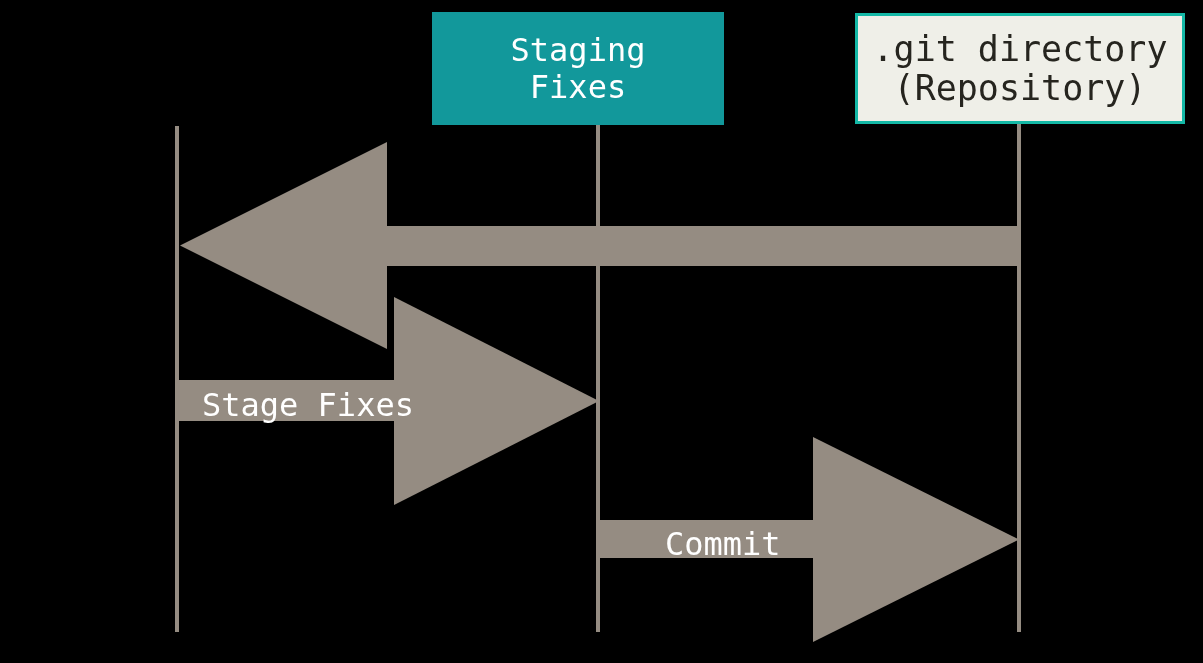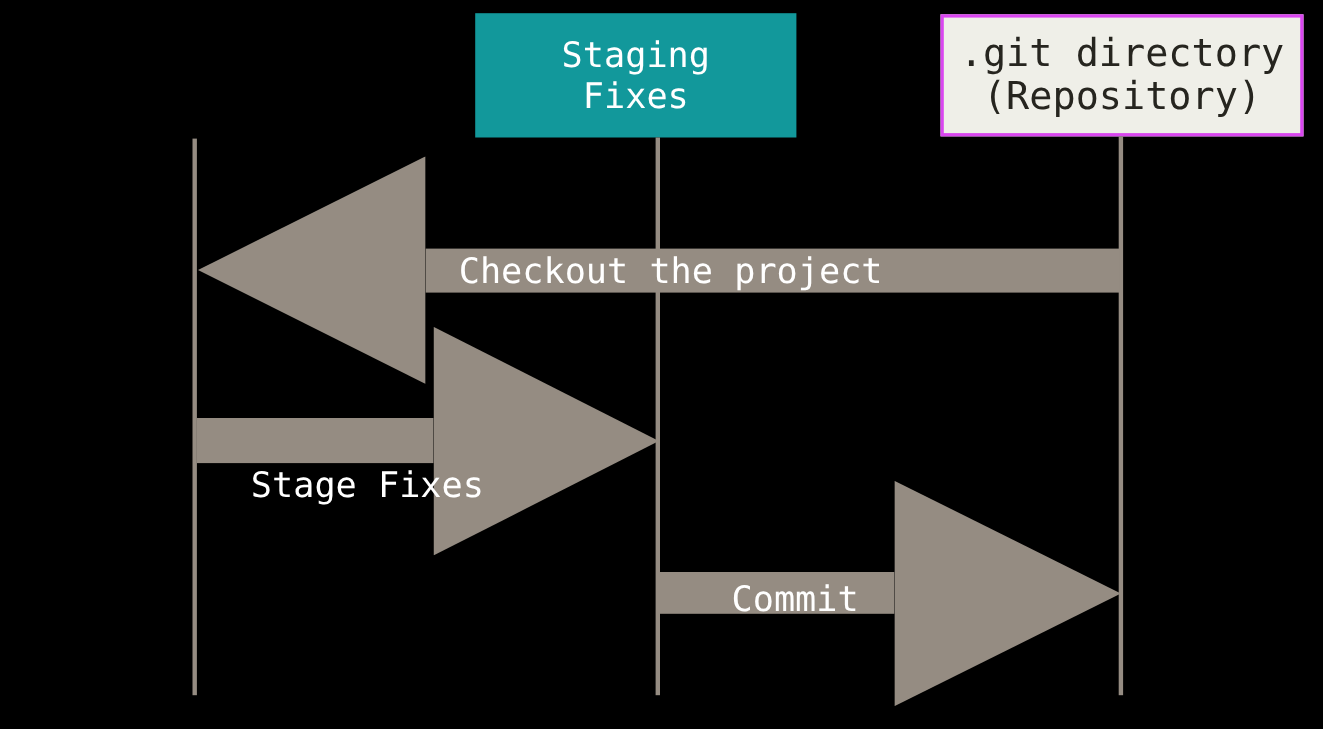--- a/index.html
+++ b/index.html
@@ -25,21 +25,21 @@
     text-align: center;
     color: #fff;
     font-size: 32px;
     line-height: 37px;
     white-space: pre;
   }
   .node.wd   { left: 10px;  top: 12px; width: 332px; height: 114px; }
   .node.sa   { left: 432px; top: 12px; width: 292px; height: 113px; }
   .node.git  {
     left: 855px; top: 13px; width: 330px; height: 111px;
-    border: 3px solid #d946ef;
+    border: 3px solid #14b8a6;
     color: #26251F;
     font-size: 35px;
     line-height: 39px;
   }
   .lifeline {
     position: absolute;
     width: 4px;
     background: #958C82;
   }
   .lifeline.wd  { left: 175px;  top: 126px; height: 506px; }
@@ -66,21 +66,21 @@
   .commit-head  { left: 813px; top: 437px; width: 206px; height: 205px; }
   .arrow-label {
     position: absolute;
     display: flex;
     align-items: center;
     color: #FFFFFF;
     font-size: 32px;
     white-space: pre;
   }
   .checkout-label { left: 417px; top: 226px; height: 40px; }
-  .stage-label    { left: 228px; top: 380px; height: 49px; margin-top: 36px; }
+  .stage-label    { left: 202px; top: 380px; height: 49px; }
   .commit-label   { left: 665px; top: 520px; height: 48px; }
 </style>
 </head>
 <body>
 
 <div class="canvas">
 
 
   <div class="node sa" style="background: rgb(18, 152, 155);">
     <span>Staging</span>
@@ -91,21 +91,20 @@
     <span>.git directory</span>
     <span>(Repository)</span>
   </div>
 
   <div class="lifeline wd"></div>
   <div class="lifeline sa"></div>
   <div class="lifeline git"></div>
 
   <div class="head left checkout-head"></div>
   <div class="shaft checkout-shaft"></div>
-  <div class="arrow-label checkout-label">Checkout the project</div>
 
   <div class="shaft stage-shaft"></div>
   <div class="head right stage-head"></div>
   <div class="arrow-label stage-label">Stage Fixes</div>
 
   <div class="shaft commit-shaft"></div>
   <div class="head right commit-head"></div>
   <div class="arrow-label commit-label">Commit</div>
 
 </div>

